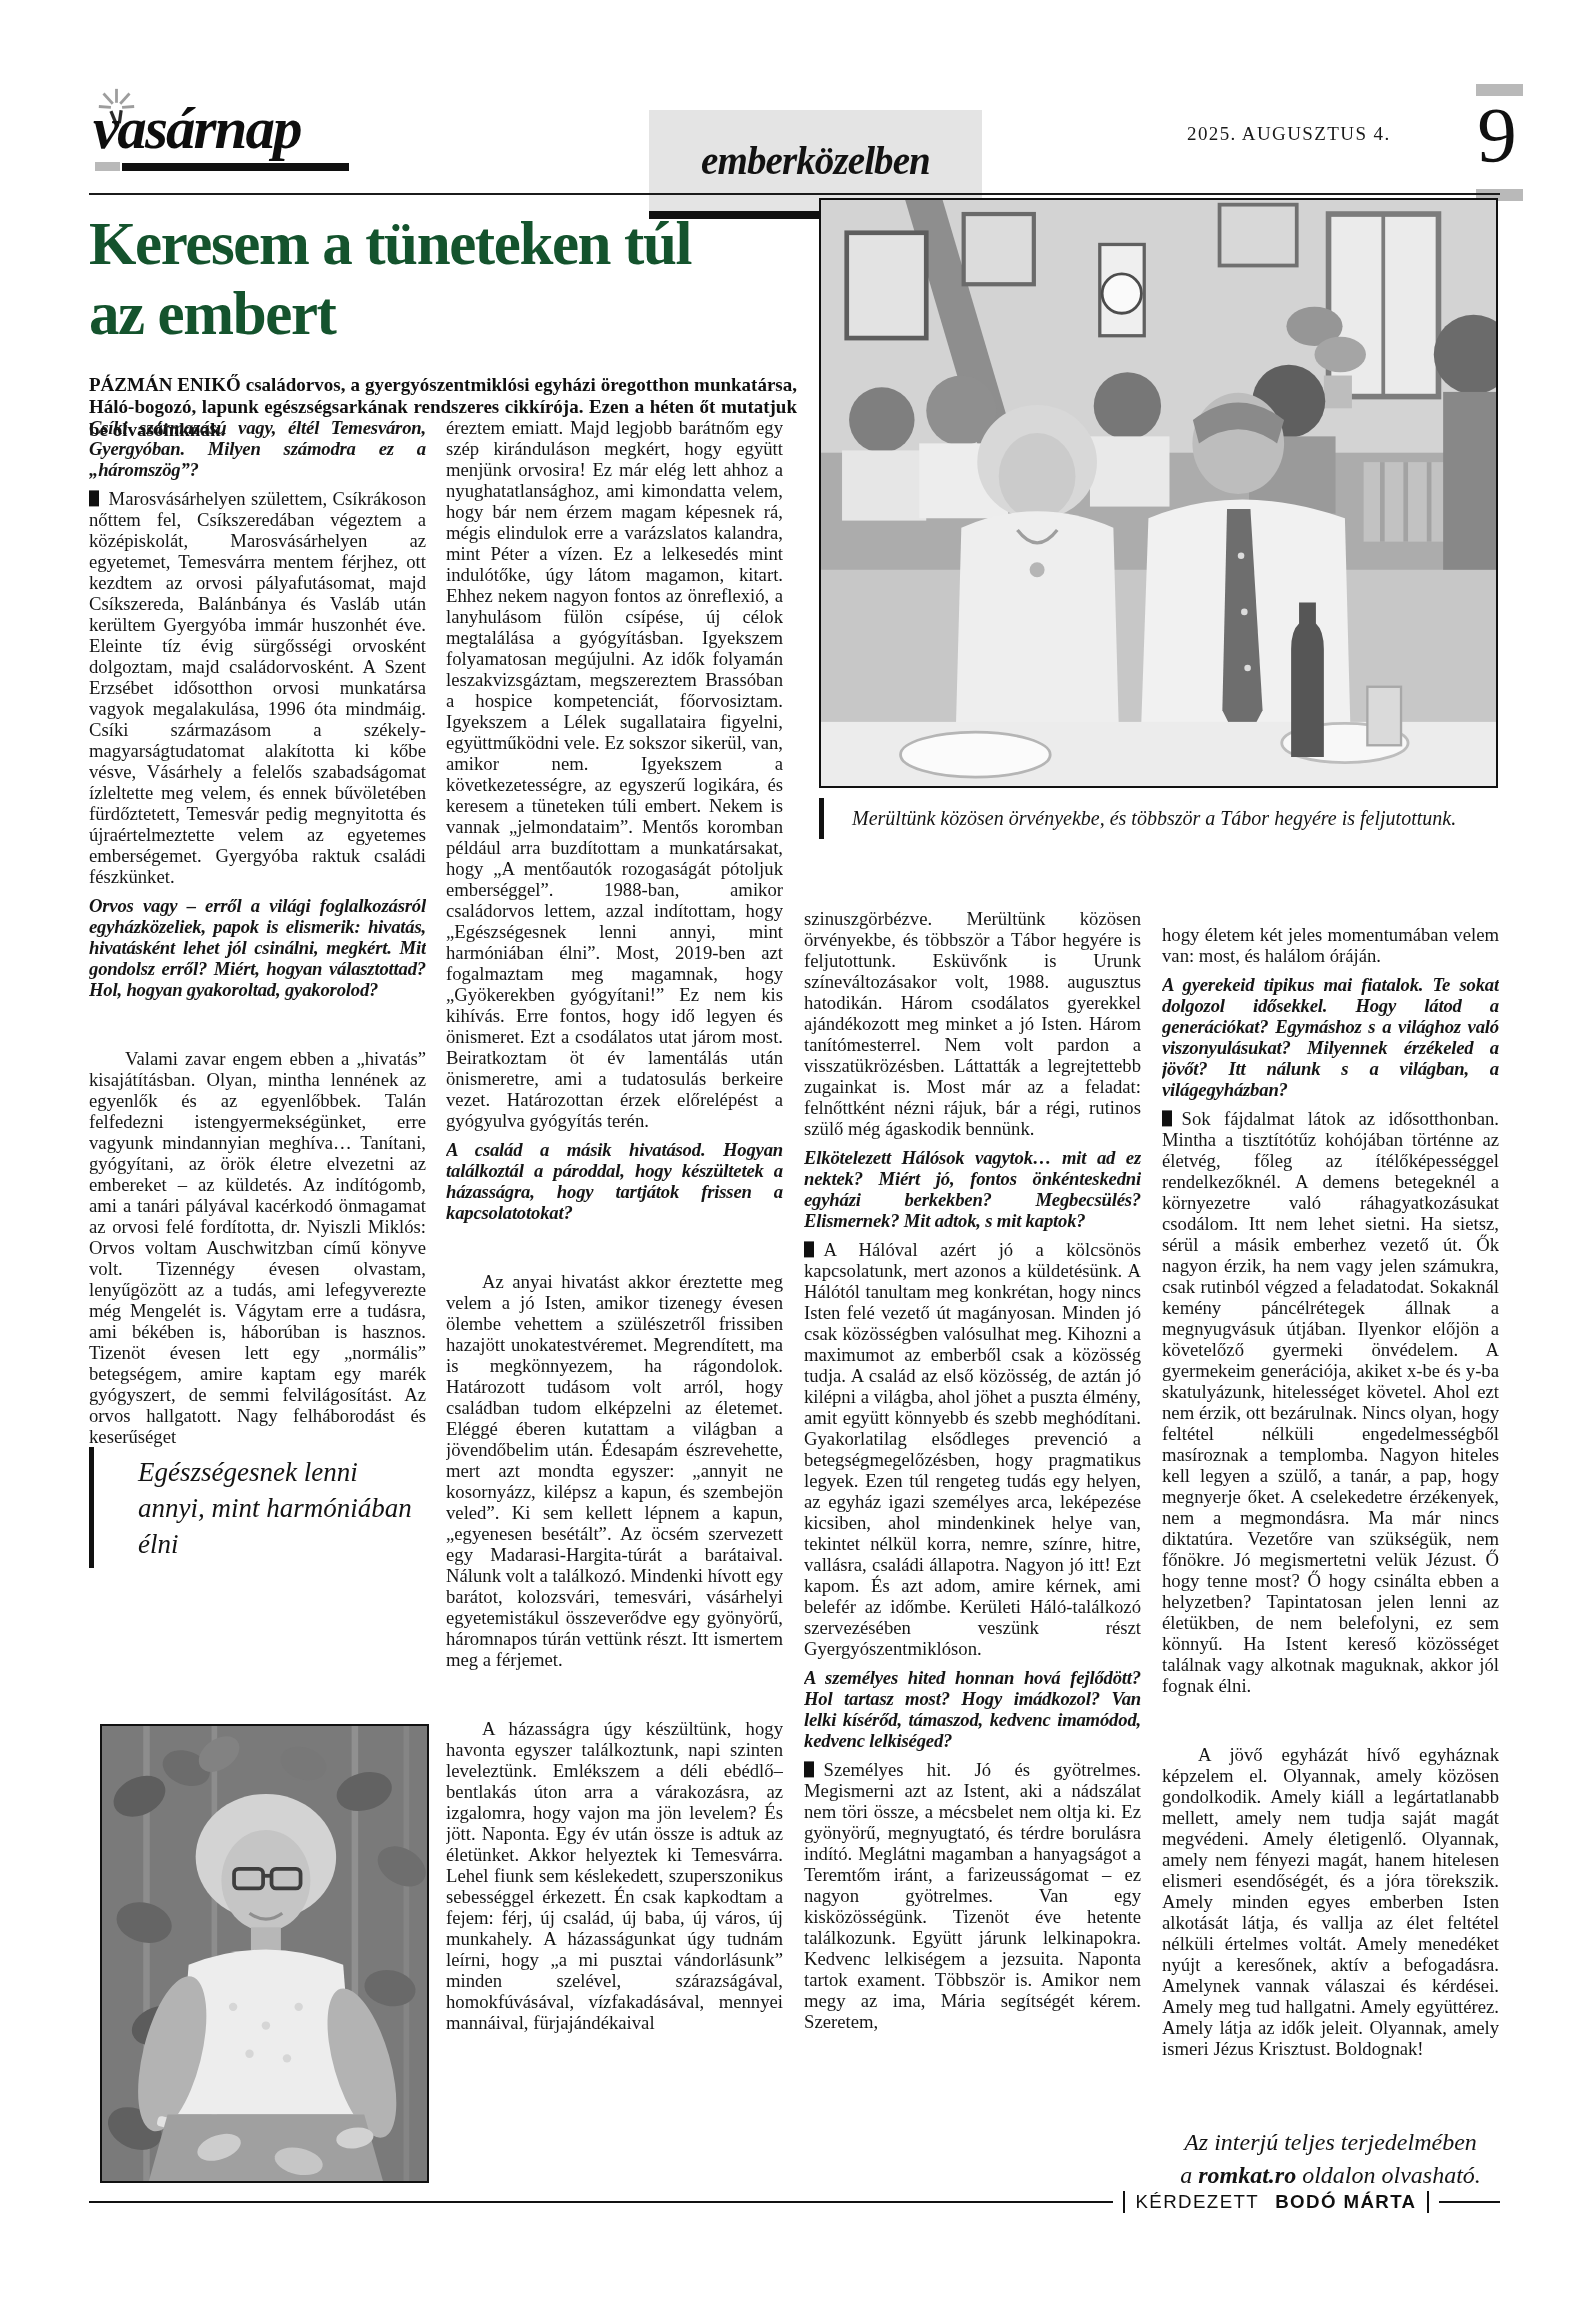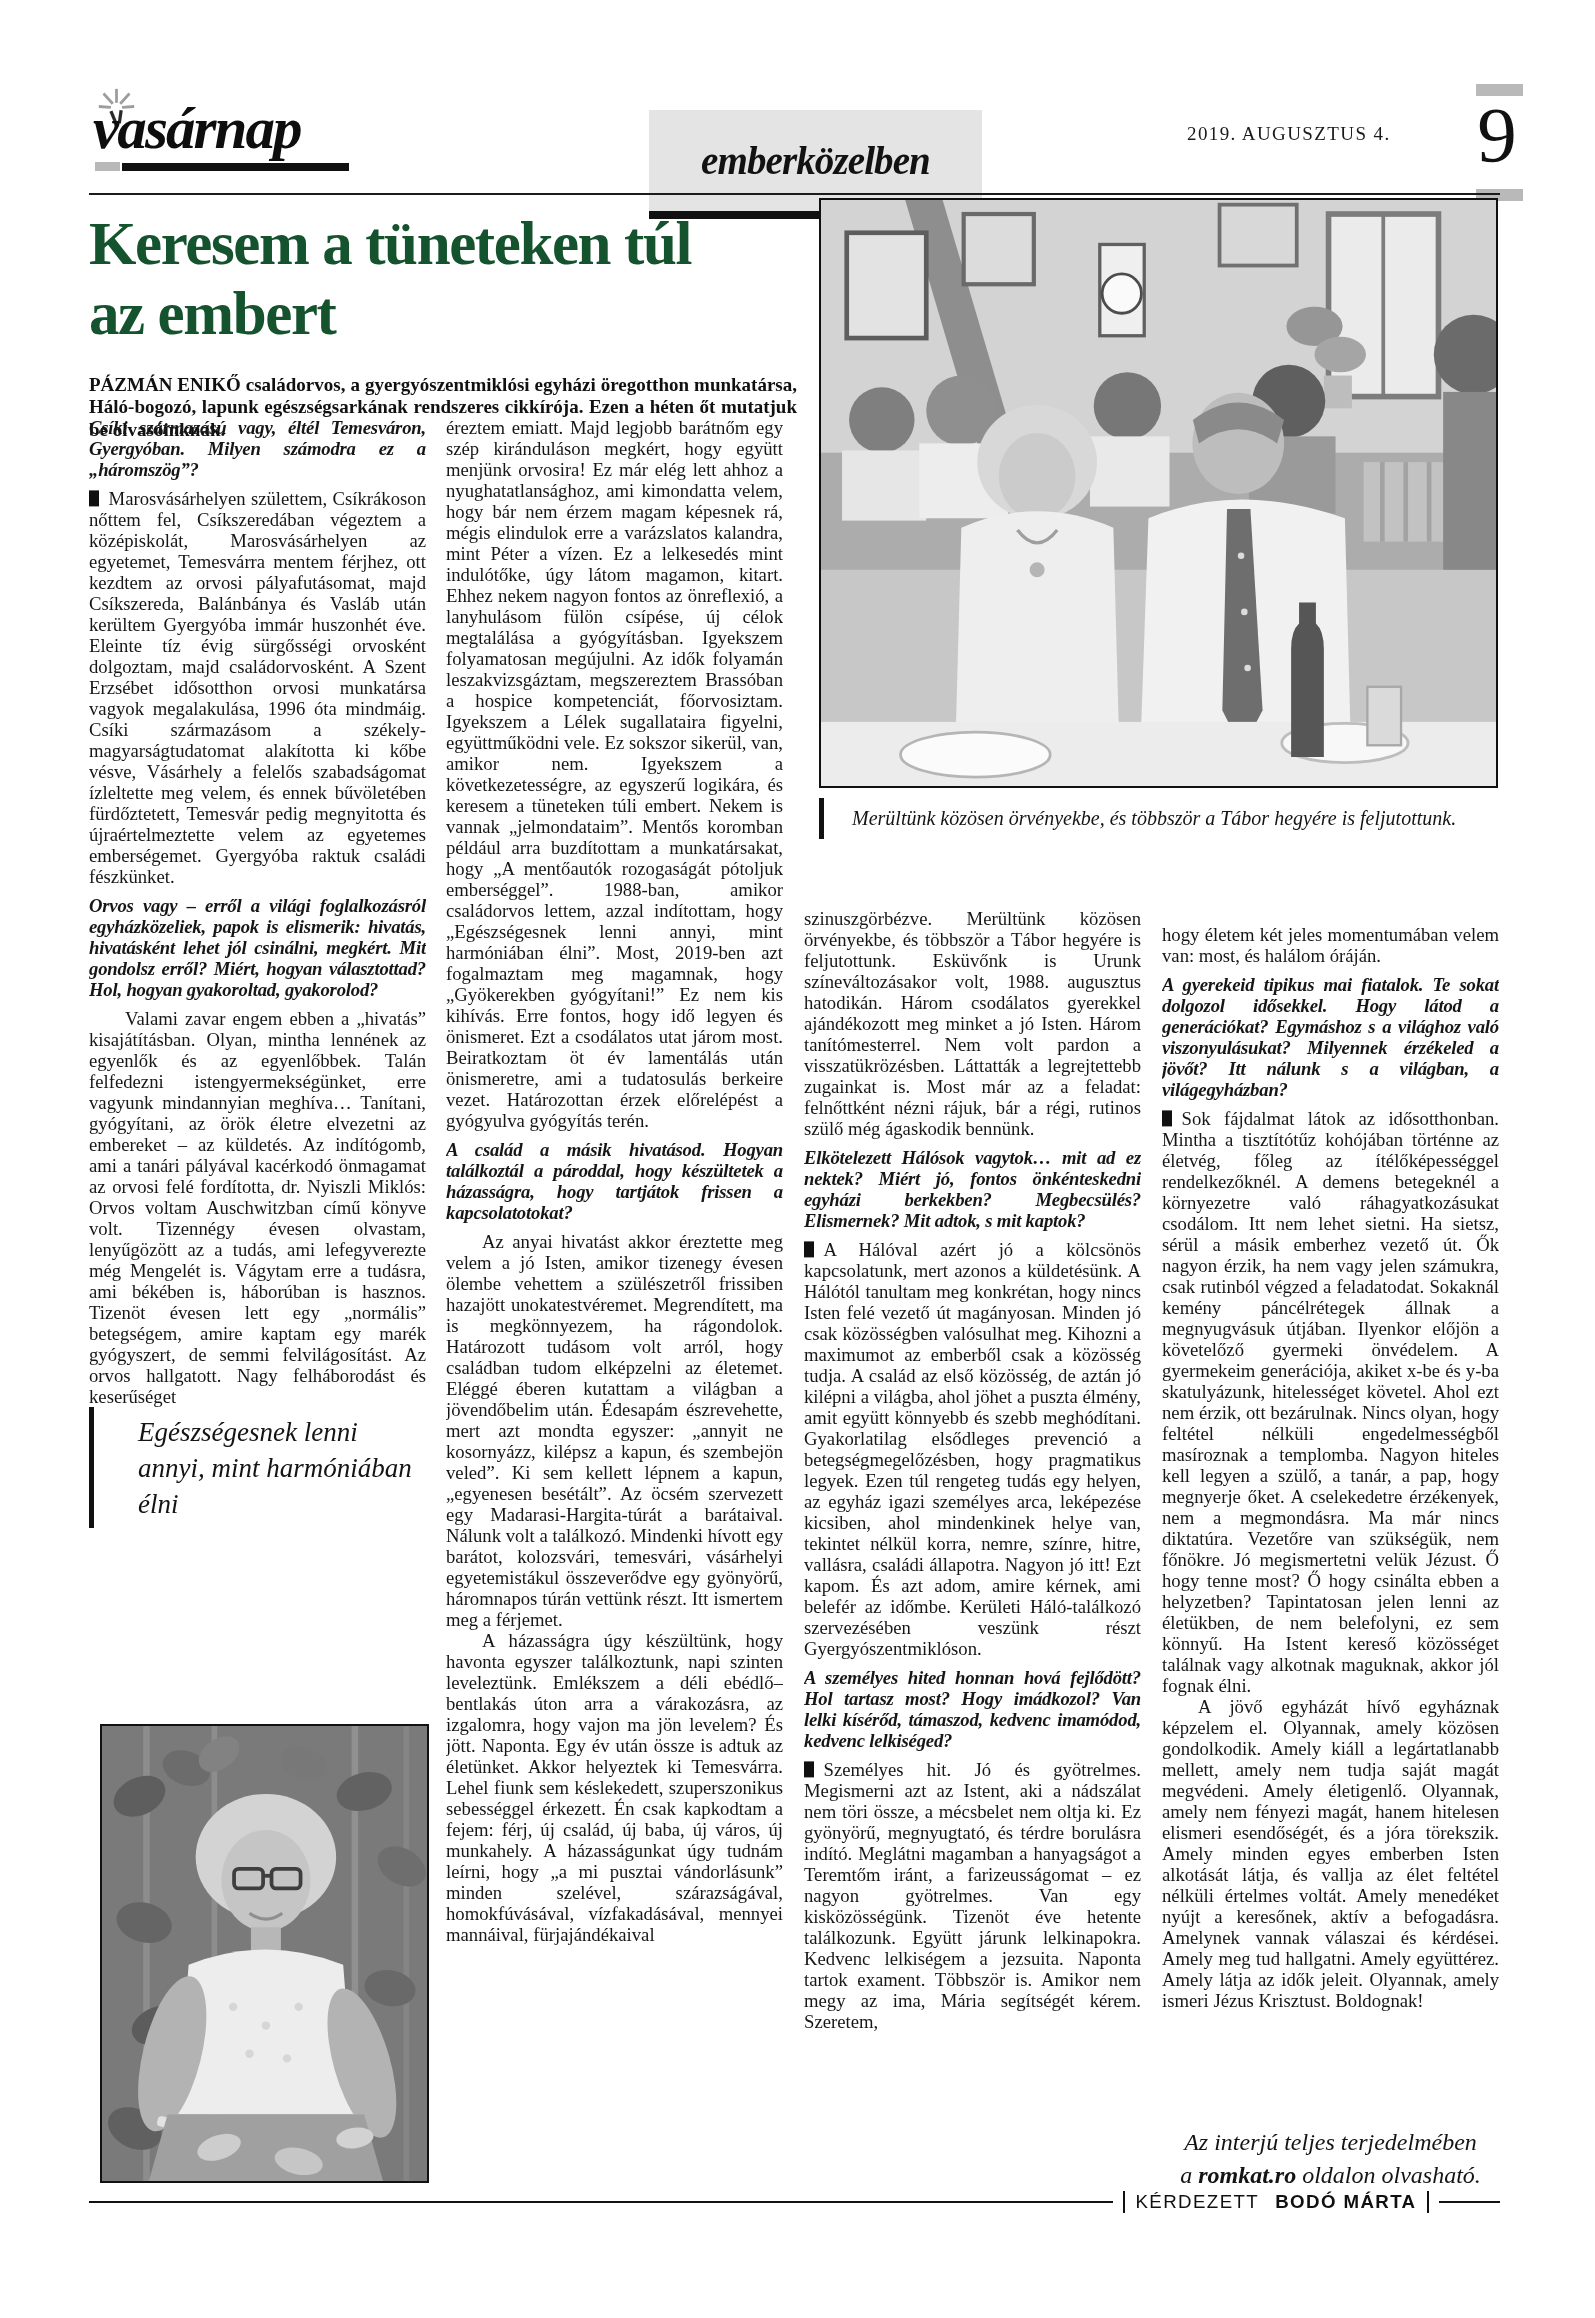--- a/index.html
+++ b/index.html
@@ -51,21 +51,21 @@
   
   .col{position:absolute;width:337px;font-size:18.7px;line-height:21px;
        text-align:justify;overflow:hidden;color:#161616;}
   .col-1{left:89px;top:417px;height:1295px;}
   .col-2{left:446px;top:417px;height:1771px;}
   .col-3{left:804px;top:908px;height:1285px;}
   .col-4{left:1162px;top:924px;height:1227px;}
   .blk{margin:0;}
   .question{font-weight:700;font-style:italic;margin:8px 0;letter-spacing:-0.2px;}
   .blk:first-child{margin-top:0;}
-  .para-indent{text-indent:36px;}
+  .para-indent{text-indent:36px;margin-top:48px;}
   .amarker{display:inline-block;width:10.3px;height:16px;background:#101010;
            margin-right:9.3px;transform:translateY(1.4px);}
 
   
   .closing{position:absolute;left:1162px;top:2126px;width:337px;text-align:center;
            font-style:italic;font-size:24px;line-height:33px;color:#141414;}
   .closing b{font-style:italic;font-weight:700;}
   .footer{position:absolute;left:89px;top:2190px;width:1411px;height:24px;
           display:flex;align-items:center;}
   .fline{height:1.9px;background:#111;}
@@ -96,21 +96,21 @@
   </svg>
   <div class="logo">vasárnap</div>
   <div class="logo-gray-sq"></div>
   <div class="logo-bar"></div>
 
   <div class="section-box">
     <div class="section-label">emberközelben</div>
   </div>
   <div class="section-bar"></div>
 
-  <div class="date">2019. AUGUSZTUS 4.</div>
+  <div class="date">2025. AUGUSZTUS 4.</div>
   <div class="reg-bar reg-top"></div>
   <div class="pagenum">9</div>
   <div class="reg-bar reg-bottom"></div>
 
   <div class="top-rule"></div>
 
   <div class="headline">
     <div>Keresem a tüneteken túl</div>
     <div>az embert</div>
   </div>

